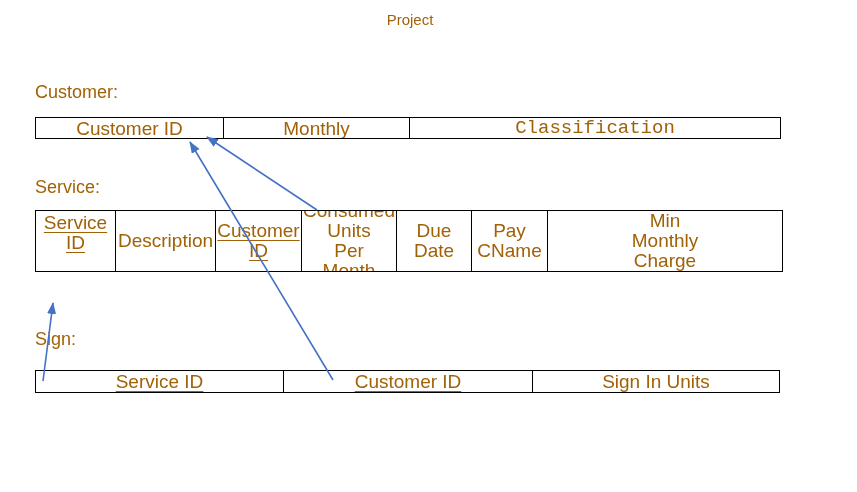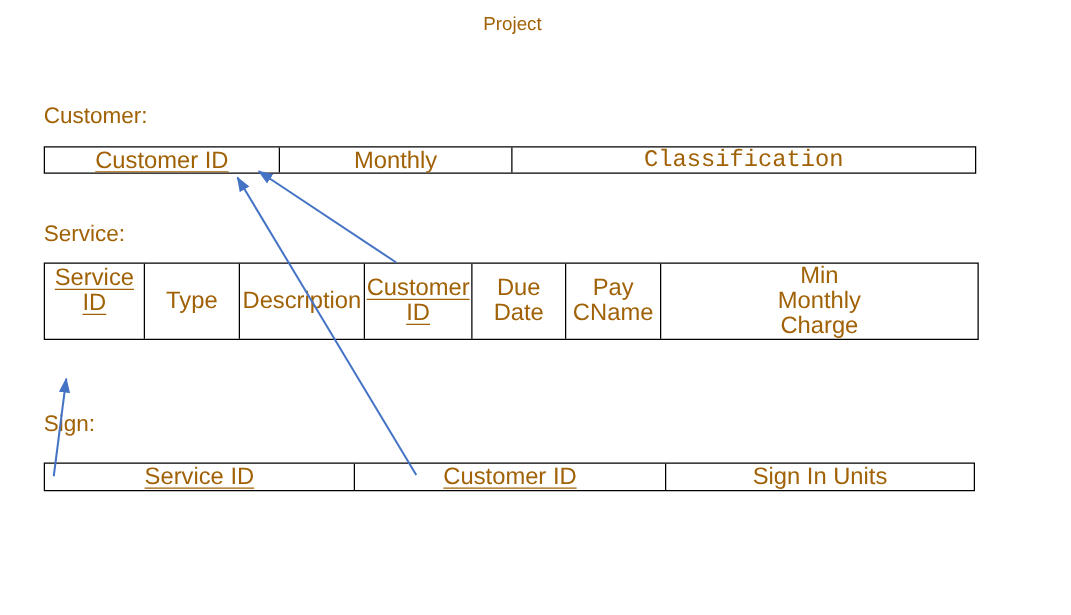--- a/index.html
+++ b/index.html
@@ -78,24 +78,27 @@
   <div class="tbl row-h22" style="left:35px; top:117px; width:746px; height:22px;">
     <div class="cell u" style="width:188px;">Customer ID</div>
     <div class="cell" style="width:186px;">Monthly</div>
     <div class="cell" style="flex:1;font-family:Liberation Mono, monospace;">Classification</div>
   </div>
 
   <div class="tbl-label" style="top:178px;">Service:</div>
   <div class="tbl" style="left:35px; top:210px; width:748px; height:62px;">
     <div class="cell u vtop" style="width:80px;">Service
 ID</div>
-    <div class="cell" style="width:76px;">Type</div>
     <div class="cell" style="width:100px;">Description</div>
     <div class="cell u" style="width:86px;">Customer
 ID</div>
+    <div class="cell" style="width:95px;">Consumed
+Units
+Per
+Month</div>
     <div class="cell" style="width:75px;">Due
 Date</div>
     <div class="cell" style="width:76px;">Pay
 CName</div>
     <div class="cell" style="flex:1;">Min
 Monthly
 Charge</div>
   </div>
 
   <div class="tbl-label" style="top:330px;">Sign:</div>

